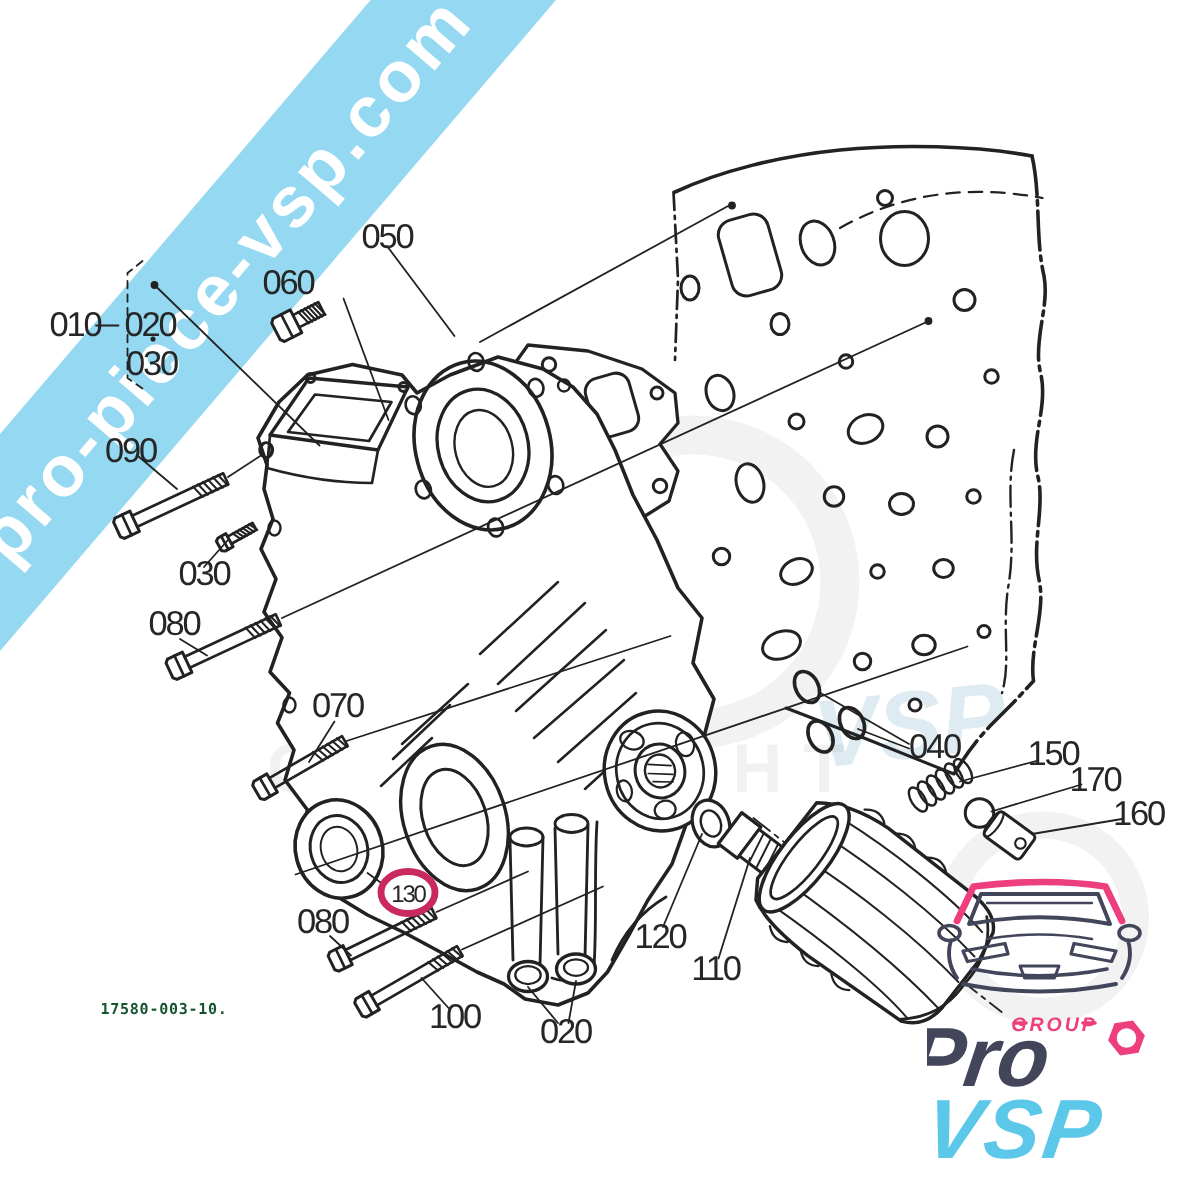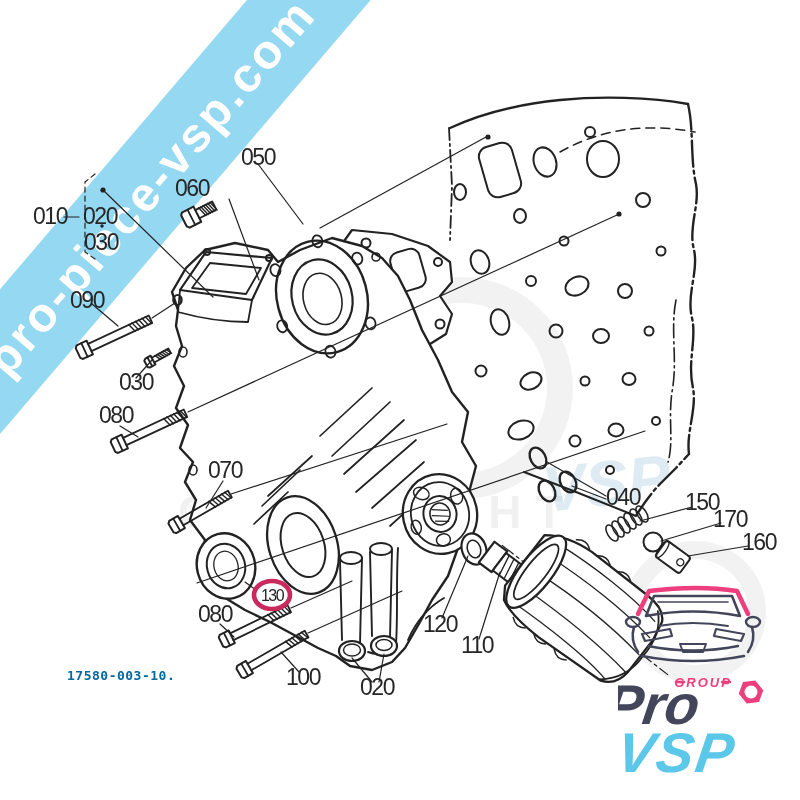--- a/index.html
+++ b/index.html
@@ -14,21 +14,21 @@
   .stage{position:relative;width:800px;height:800px;background:#fff;overflow:hidden;
          font-family:"Liberation Sans",sans-serif;}
   
   .band{position:absolute;left:-175px;top:139px;width:650px;height:94px;
         background:var(--band);opacity:.92;transform:rotate(-49.5deg);
         display:flex;align-items:center;justify-content:center;z-index:1;}
   .band span{color:#fff;font-weight:bold;font-size:48px;letter-spacing:3px;white-space:nowrap;}
   svg.art{position:absolute;left:0;top:0;z-index:2;}
   .draw-num{position:absolute;left:67px;top:668px;z-index:3;
             font-family:"DejaVu Sans Mono","Liberation Mono",monospace;
-            font-size:13px;font-weight:600;color:#0369a1;letter-spacing:.5px;}
+            font-size:10px;font-weight:600;color:#14532d;letter-spacing:.5px;}
   .logo{position:absolute;left:618px;top:578px;width:170px;height:210px;z-index:4;}
   .faint-copy{fill:rgba(0,0,0,0.055);font-weight:bold;letter-spacing:14px;font-size:46px;}
   .faint-vsp{fill:rgba(110,165,195,0.22);font-weight:bold;font-style:italic;font-size:64px;}
   .lbl{fill:#262626;letter-spacing:-1.5px;}
 </style>
 </head>
 <body>
 
 <div class="stage">
 

